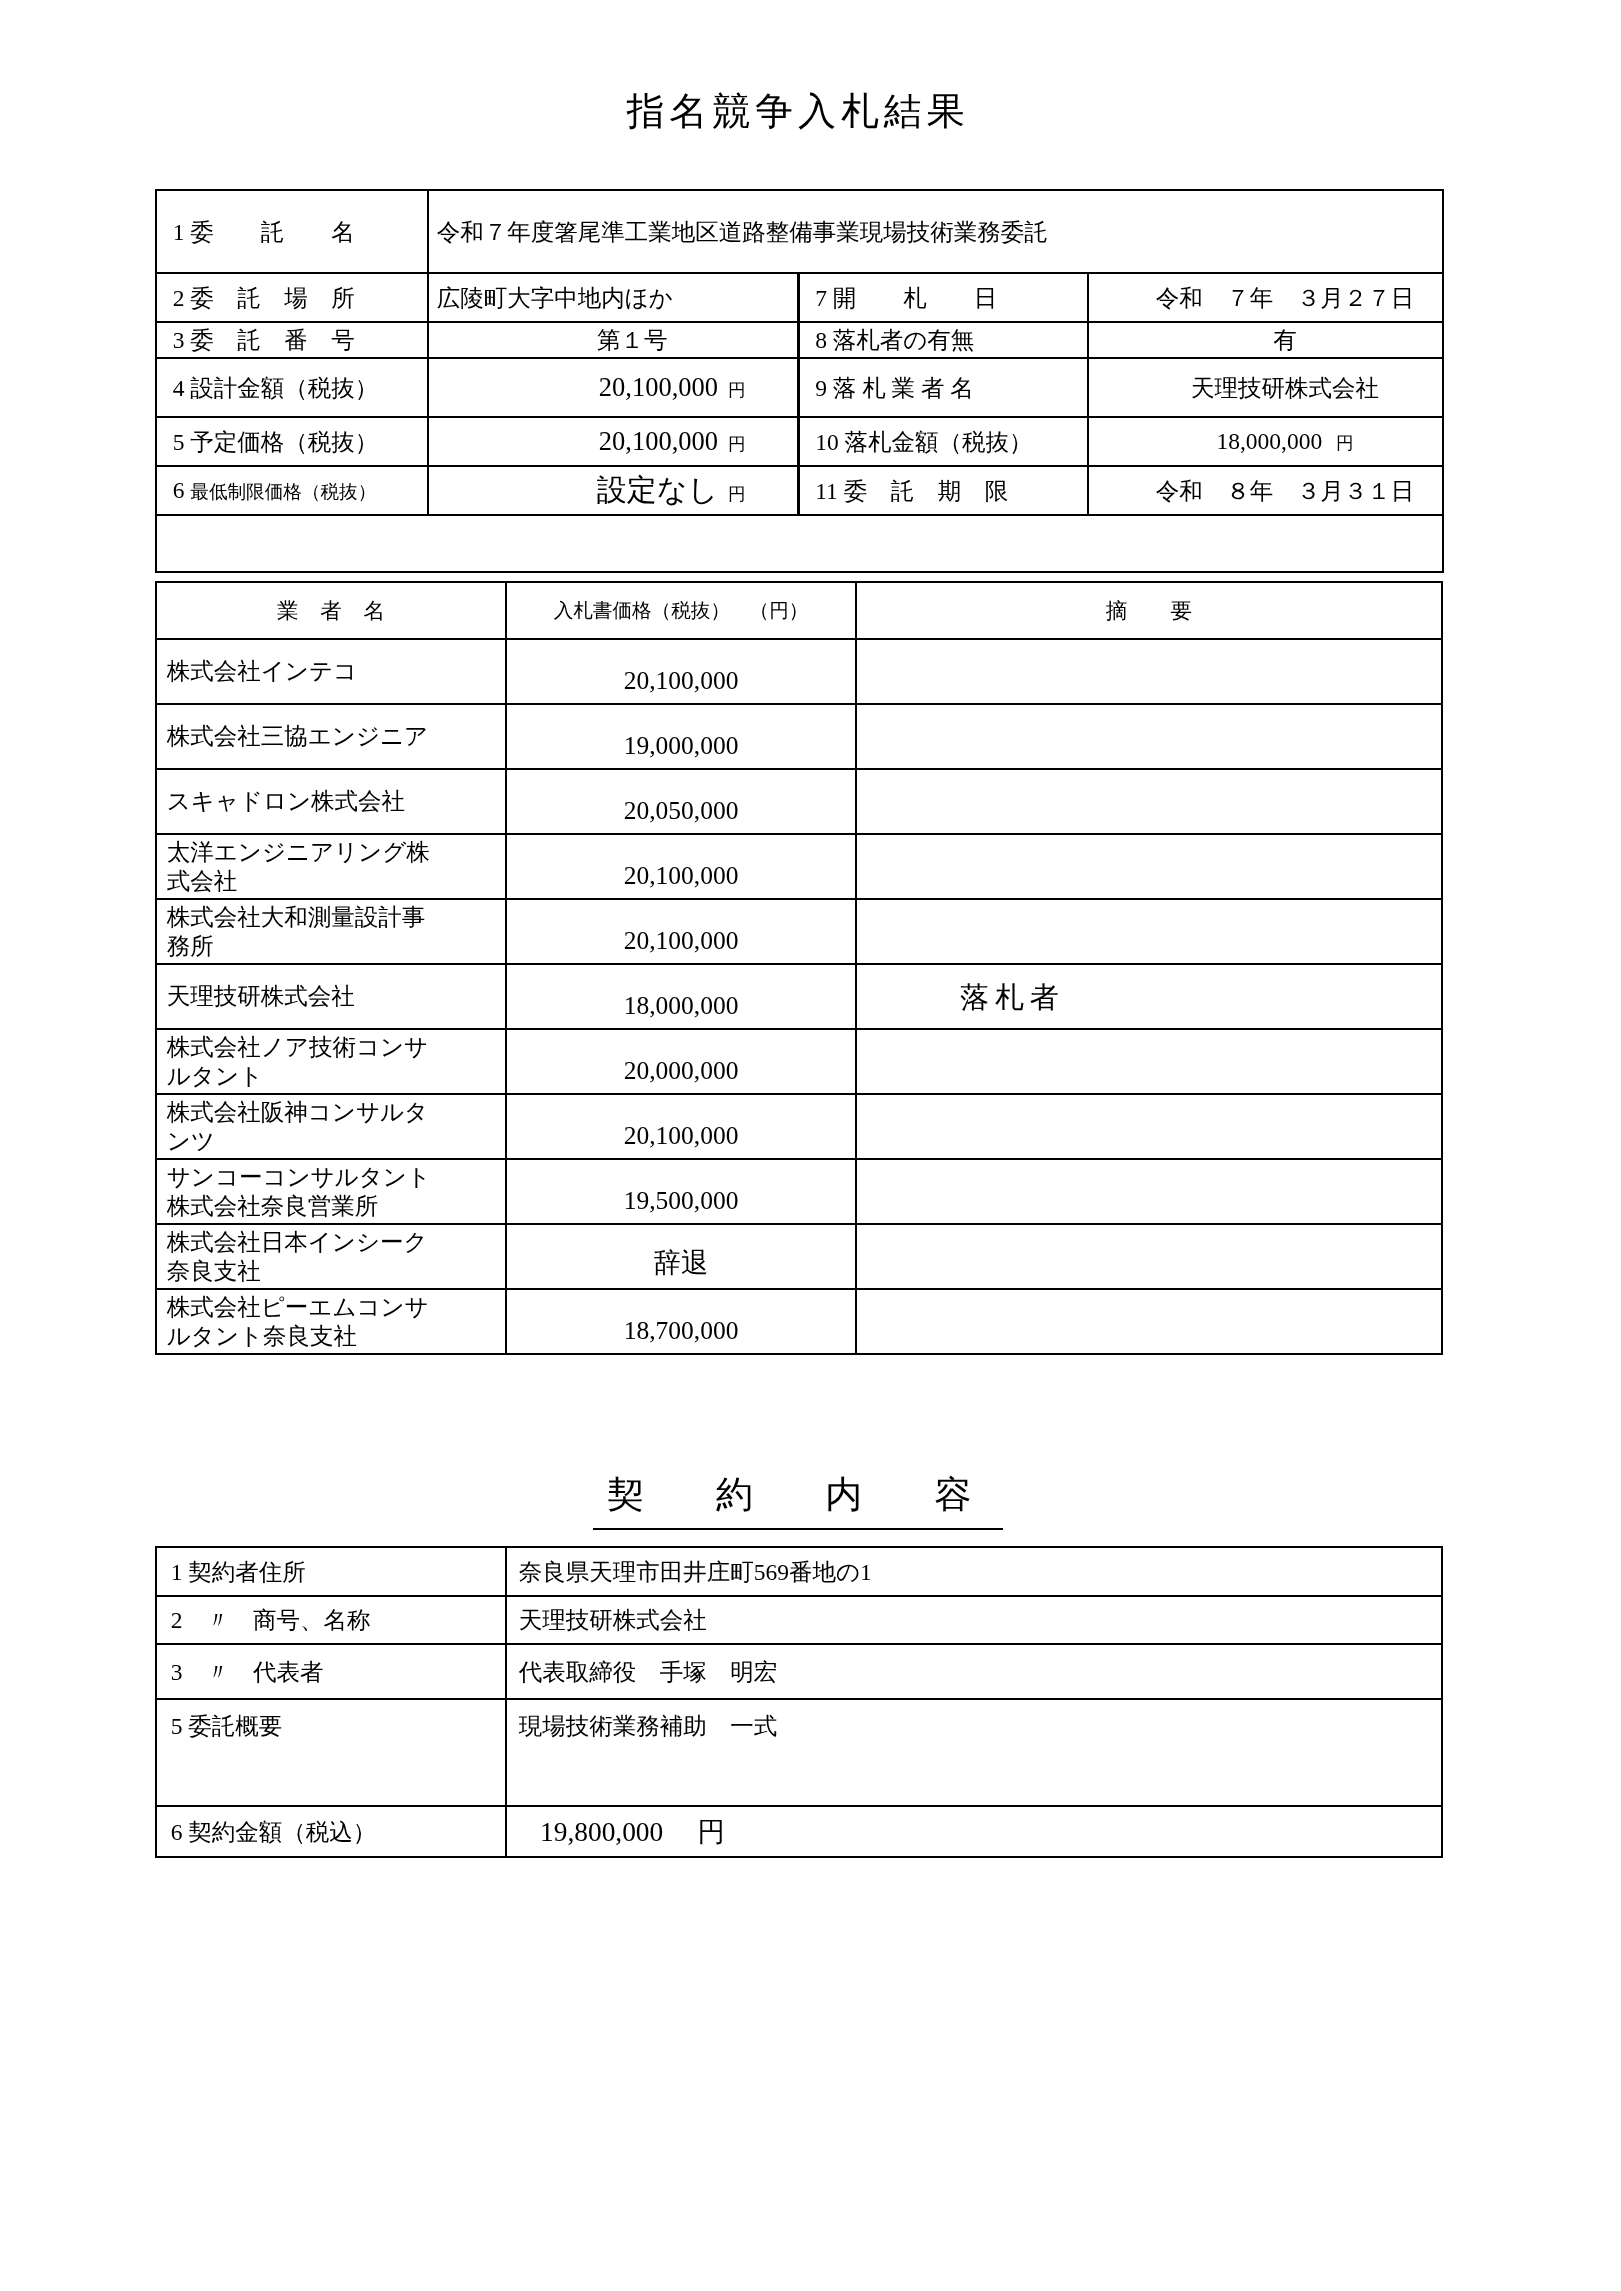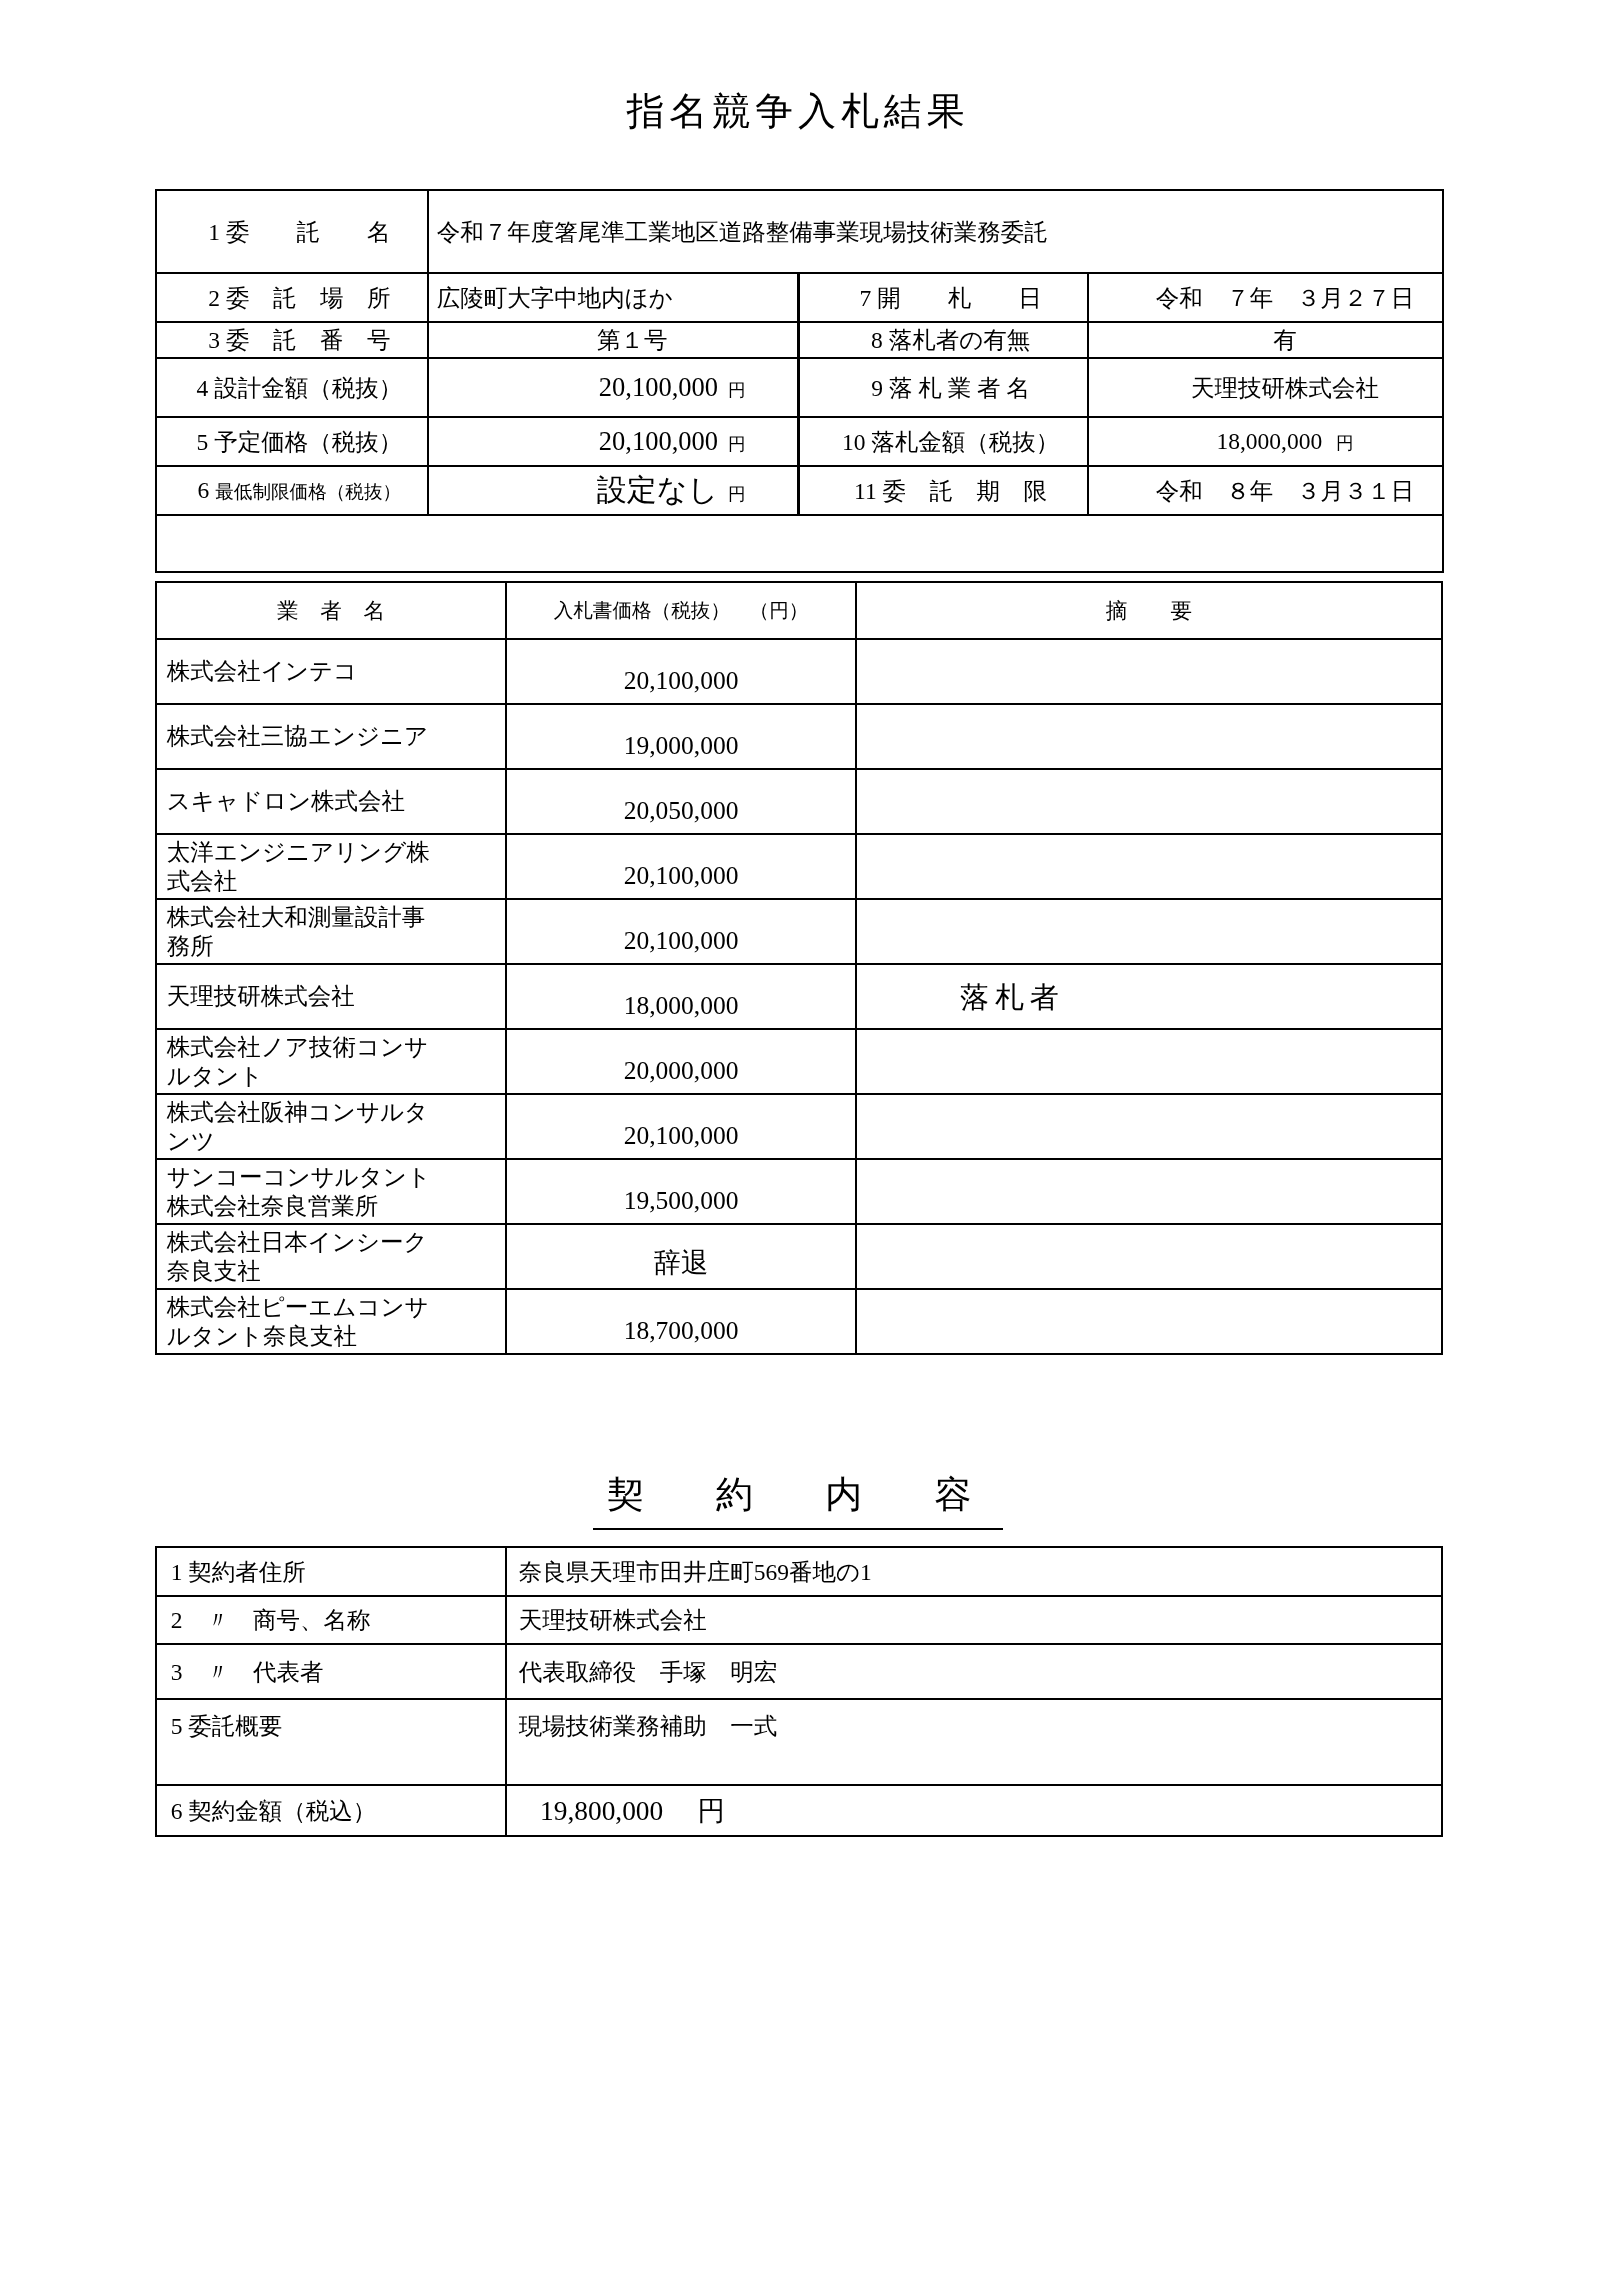--- a/index.html
+++ b/index.html
@@ -23,21 +23,21 @@
   .t-summary{
     position:absolute;left:155px;top:189px;width:1286px;
     border:2.9px solid #000;
   }
   .t-summary td{
     border:2px solid #000;border-top-width:2.9px;border-bottom-width:2.9px;
     font-size:23.5px;
     padding-left:40px;
   }
   .t-summary td.mid{border-left-width:3.9px;}
-  .t-summary td.lab{padding-left:15.7px;text-align:center;vertical-align:middle;}
+  .t-summary td.lab{padding-left:15.7px;text-align:left;vertical-align:middle;}
   .t-summary td.lab-sm .txt{font-size:18.6px;}
   .t-summary td.v-left{padding-left:7.8px;text-align:left;vertical-align:middle;}
   .t-summary td.v-center{text-align:center;vertical-align:middle;}
   .t-summary td.v-money{text-align:right;padding-right:51px;vertical-align:middle;}
   .t-summary td.v-money .num{font-size:26.5px;}
   .t-summary td.v-money .num-big{font-size:30px;}
   .t-summary td.v-money .unit{font-size:17.6px;padding-left:9.8px;}
   .t-summary td .unit2{font-size:17.6px;padding-left:13.7px;}
   
   .t-bidders{
@@ -230,21 +230,21 @@
       <td class="val">奈良県天理市田井庄町569番地の1</td>
     </tr>
     <tr style="height:48px">
       <td class="lab">2　〃　商号、名称</td>
       <td class="val">天理技研株式会社</td>
     </tr>
     <tr style="height:55px">
       <td class="lab">3　〃　代表者</td>
       <td class="val">代表取締役　手塚　明宏</td>
     </tr>
-    <tr style="height:86px" class="tall">
+    <tr style="height:107px" class="tall">
       <td class="lab">5 委託概要</td>
       <td class="val">現場技術業務補助　一式</td>
     </tr>
     <tr style="height:51px">
       <td class="lab">6 契約金額（税込）</td>
       <td class="val amount">19,800,000　 円</td>
     </tr>
   </tbody>
     </table>
 

